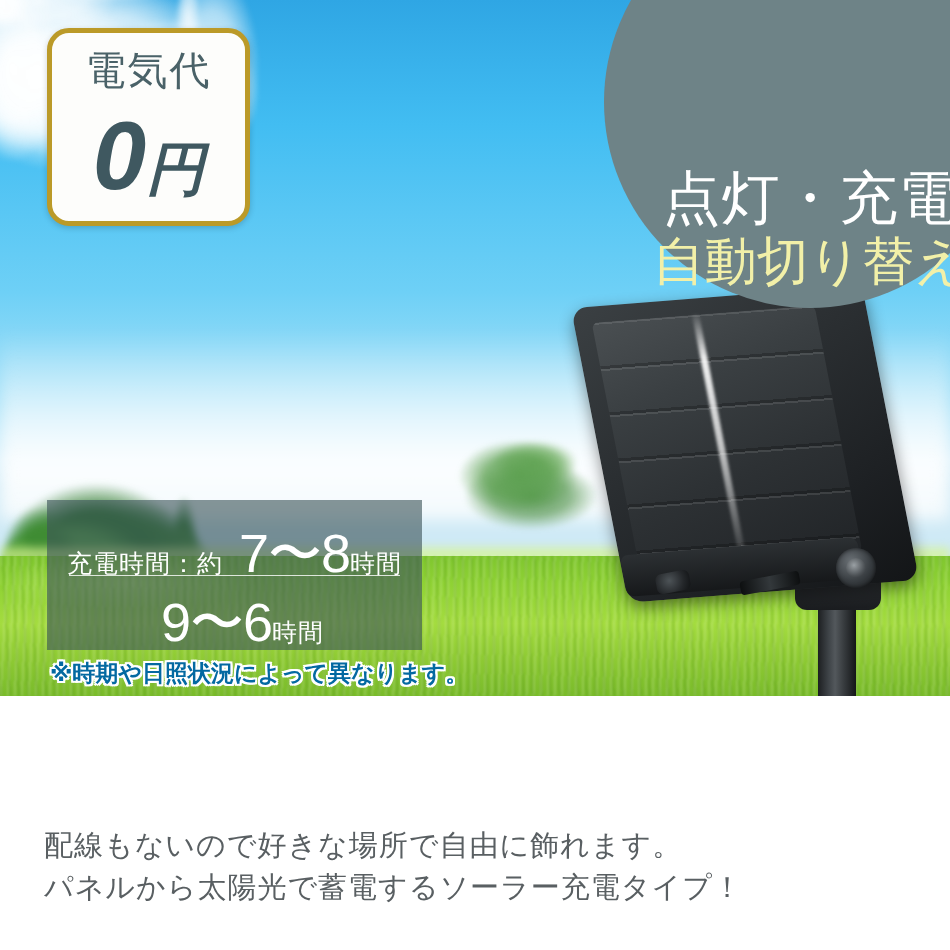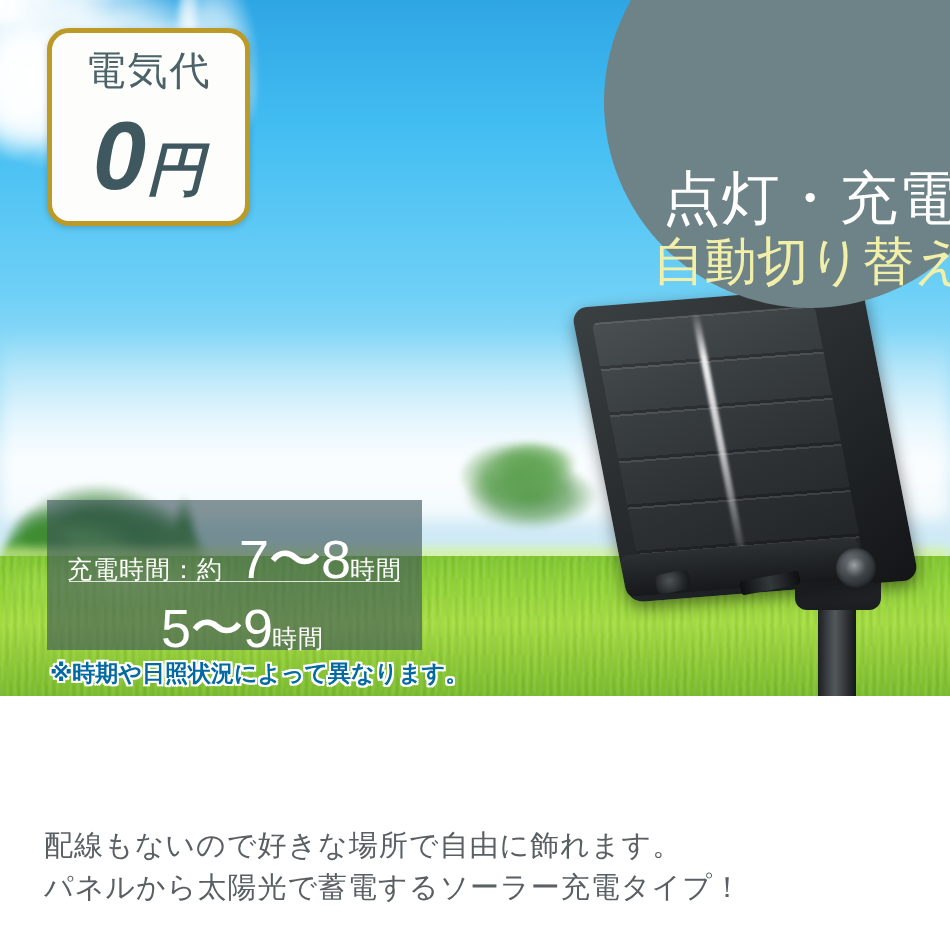--- a/index.html
+++ b/index.html
@@ -138,21 +138,21 @@
   }
   .circle-badge .line2{
     font-size:52px;line-height:1.12;color:#f2f0a8;letter-spacing:0px;
     white-space:nowrap;font-weight:500;margin-top:2px;
   }
 
   
   .spec-panel{
     position:absolute;left:47px;top:500px;width:375px;height:150px;
     background:rgba(60,84,88,.62);
-    display:flex;flex-direction:column;justify-content:flex-end;
+    display:flex;flex-direction:column;justify-content:center;
     box-sizing:border-box;
   }
   .spec-row{
     display:flex;align-items:baseline;justify-content:center;
     color:#ffffff;white-space:nowrap;height:68px;
   }
   .spec-row .lbl{font-size:25px;letter-spacing:1px;}
   .spec-row .num{font-size:54px;line-height:1;font-weight:300;letter-spacing:-1px;margin-left:16px;}
   .spec-row .suffix{font-size:25px;letter-spacing:1px;margin-top:40px;}
   .spec-divider{
@@ -311,21 +311,21 @@
   </div>
 
   <div class="spec-panel">
     <div class="spec-row">
       <span class="lbl">充電時間：約</span>
       <span class="num">7〜8</span>
       <span class="suffix">時間</span>
     </div>
     <div class="spec-divider"></div>
     <div class="spec-row">
-      <span class="num">5〜9</span>
+      <span class="num">9〜6</span>
       <span class="suffix">時間</span>
     </div>
   </div>
   <div class="spec-note">※時期や日照状況によって異なります。</div>
 
   <div class="bottom">
     <div class="body-copy">
       <div>配線もないので好きな場所で自由に飾れます。</div>
       <div>パネルから太陽光で蓄電するソーラー充電タイプ！</div>
     </div>

